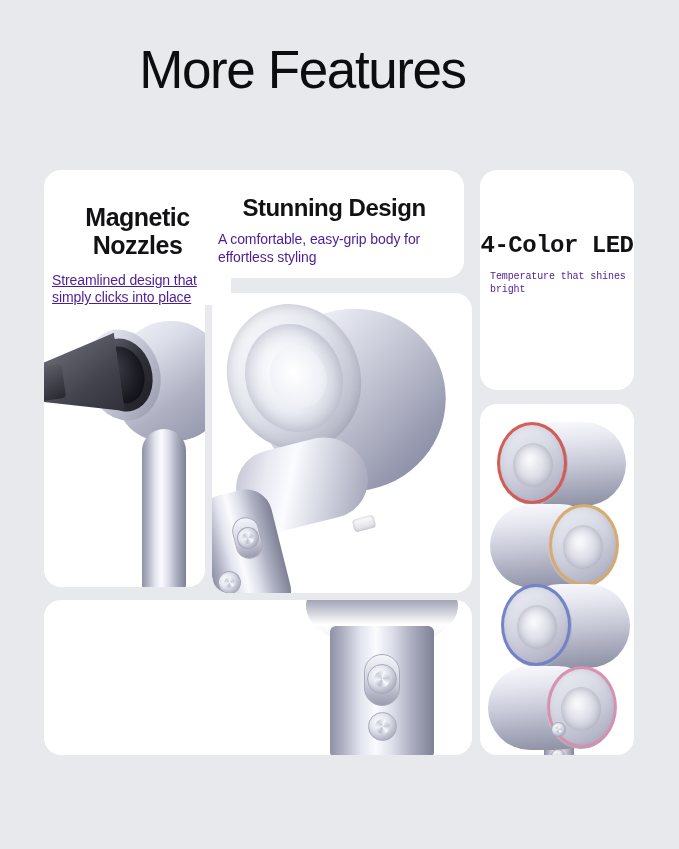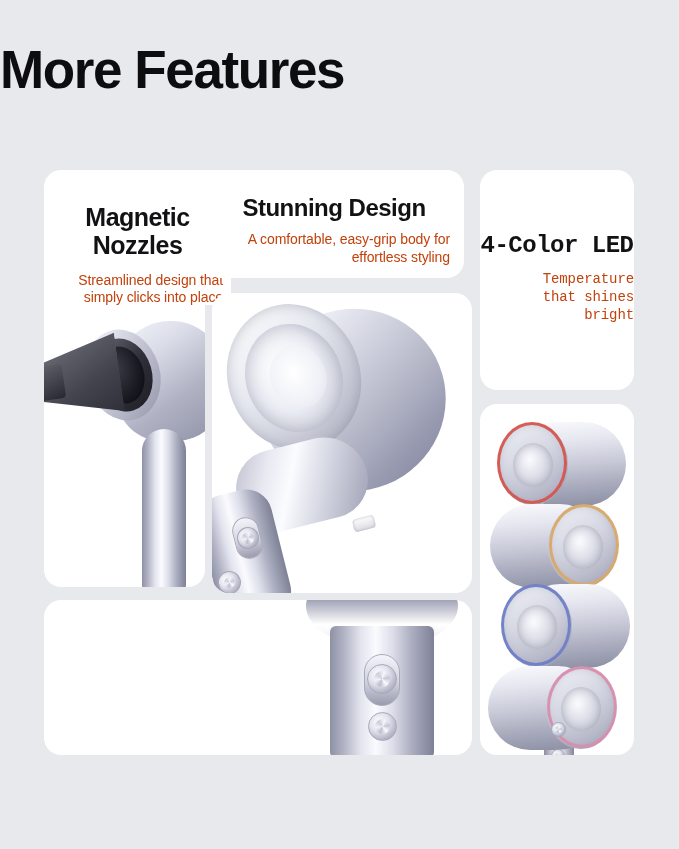--- a/index.html
+++ b/index.html
@@ -8,65 +8,64 @@
     background: #e8e9ec;
     font-family: "Liberation Sans", sans-serif;
     position: relative;
     overflow: hidden;
   }
   #page-root { position: relative; width: 679px; height: 849px; }
 
   .page-title {
     position: absolute;
     left: 0; top: 41px; width: 605px;
-    text-align: left;
+    text-align: center;
     font-size: 53px;
-    font-weight: bold;
+    font-weight: normal;
     letter-spacing: -1.4px;
     color: #0d0d0f;
     line-height: 1.1;
   }
 
   .card {
     position: absolute;
     background: #ffffff;
     border-radius: 17px;
     overflow: hidden;
   }
 
   .card-title {
     font-weight: bold;
     color: #121214;
     line-height: 1.13;
     letter-spacing: -0.5px;
     text-align: center;
   }
   .card-sub {
-    color: #c2410c;
+    color: #4c1d95;
     line-height: 1.28;
-    text-align: right;
+    text-align: left;
     letter-spacing: -0.1px;
-    margin-left: 20px;
   }
 
   
   #card-magnetic-text { left: 44px;  top: 170px; width: 187px; height: 135px; border-radius: 17px 17px 0 0; }
   #card-magnetic-img  { left: 44px;  top: 305px; width: 161px; height: 282px; border-radius: 0 0 17px 17px; }
   #card-stunning-text { left: 204px; top: 170px; width: 260px; height: 108px; }
   #card-hero-img      { left: 212px; top: 293px; width: 260px; height: 300px; }
   #card-led-text      { left: 480px; top: 170px; width: 154px; height: 220px; font-family: Liberation Mono, monospace; }
   #card-led-img       { left: 480px; top: 404px; width: 154px; height: 351px; }
   #card-control       { left: 44px;  top: 600px; width: 428px; height: 155px; }
 
   .magnetic-title { font-size: 25px; padding-top: 33px; }
-  .magnetic-sub   { font-size: 14px; padding-top: 12px; padding-left: 8px; padding-right: 8px; }
+  .magnetic-sub   { font-size: 14px; padding-top: 12px; padding-left: 8px; padding-right: 8px; text-decoration: underline; }
   .stunning-title { font-size: 24px; padding-top: 24px; }
   .stunning-sub   { font-size: 14px; padding-top: 10px; padding-left: 14px; padding-right: 14px; }
   .led-title      { font-size: 24px; padding-top: 62px; }
-  .led-sub        { font-size: 14px; padding-top: 12px; padding-left: 10px; }
+  .led-sub        { font-size: 10px; padding-top: 12px; padding-left: 10px; }
 
   .control-inner { position: relative; width: 100%; height: 100%; }
   .control-text-wrap { position: absolute; left: 18px; top: 42px; width: 275px; }
   .control-title { font-size: 26px; }
   .control-sub   { font-size: 14px; padding-top: 11px; padding-left: 6px; padding-right: 6px; }
 
   
   .art { position: absolute; inset: 0; }
 
   .handle {

